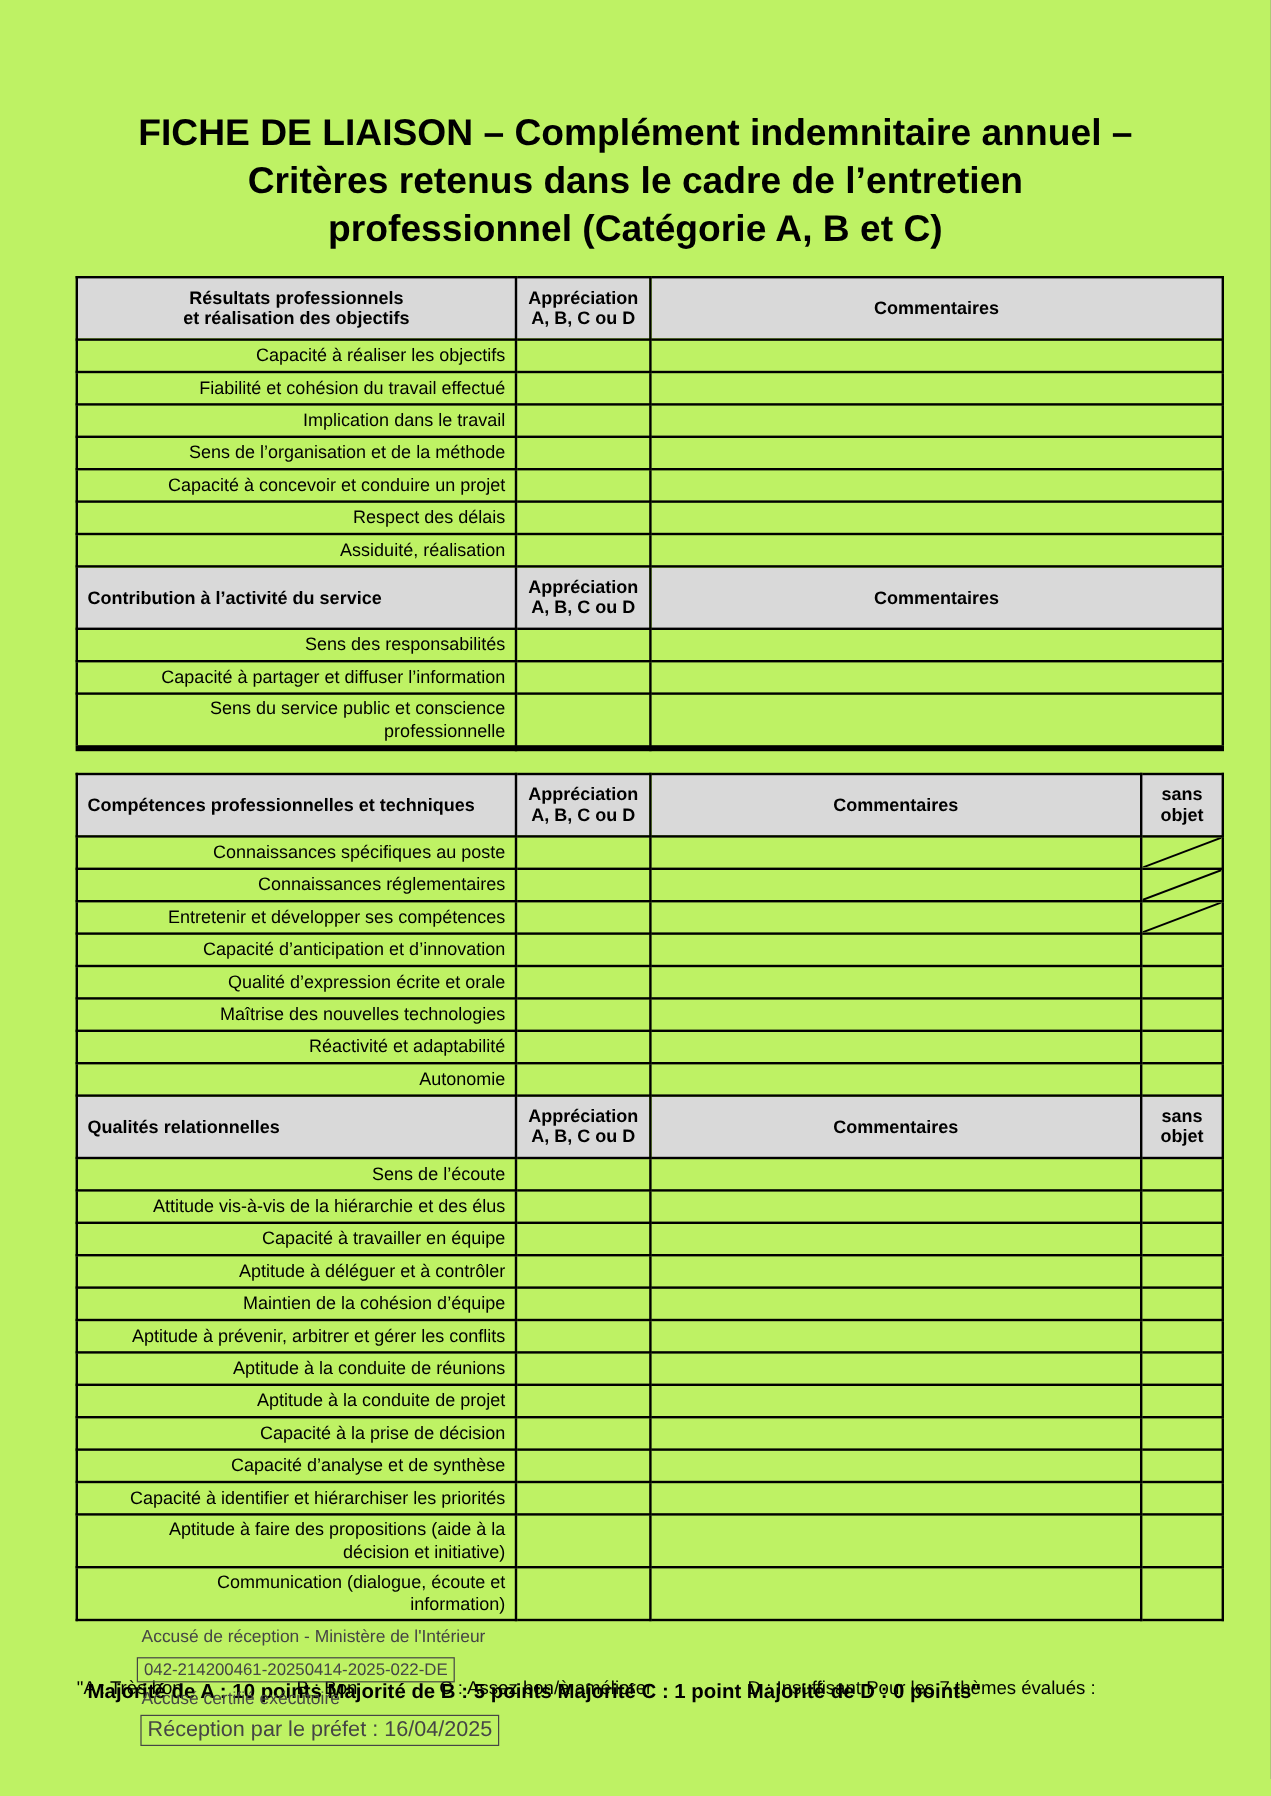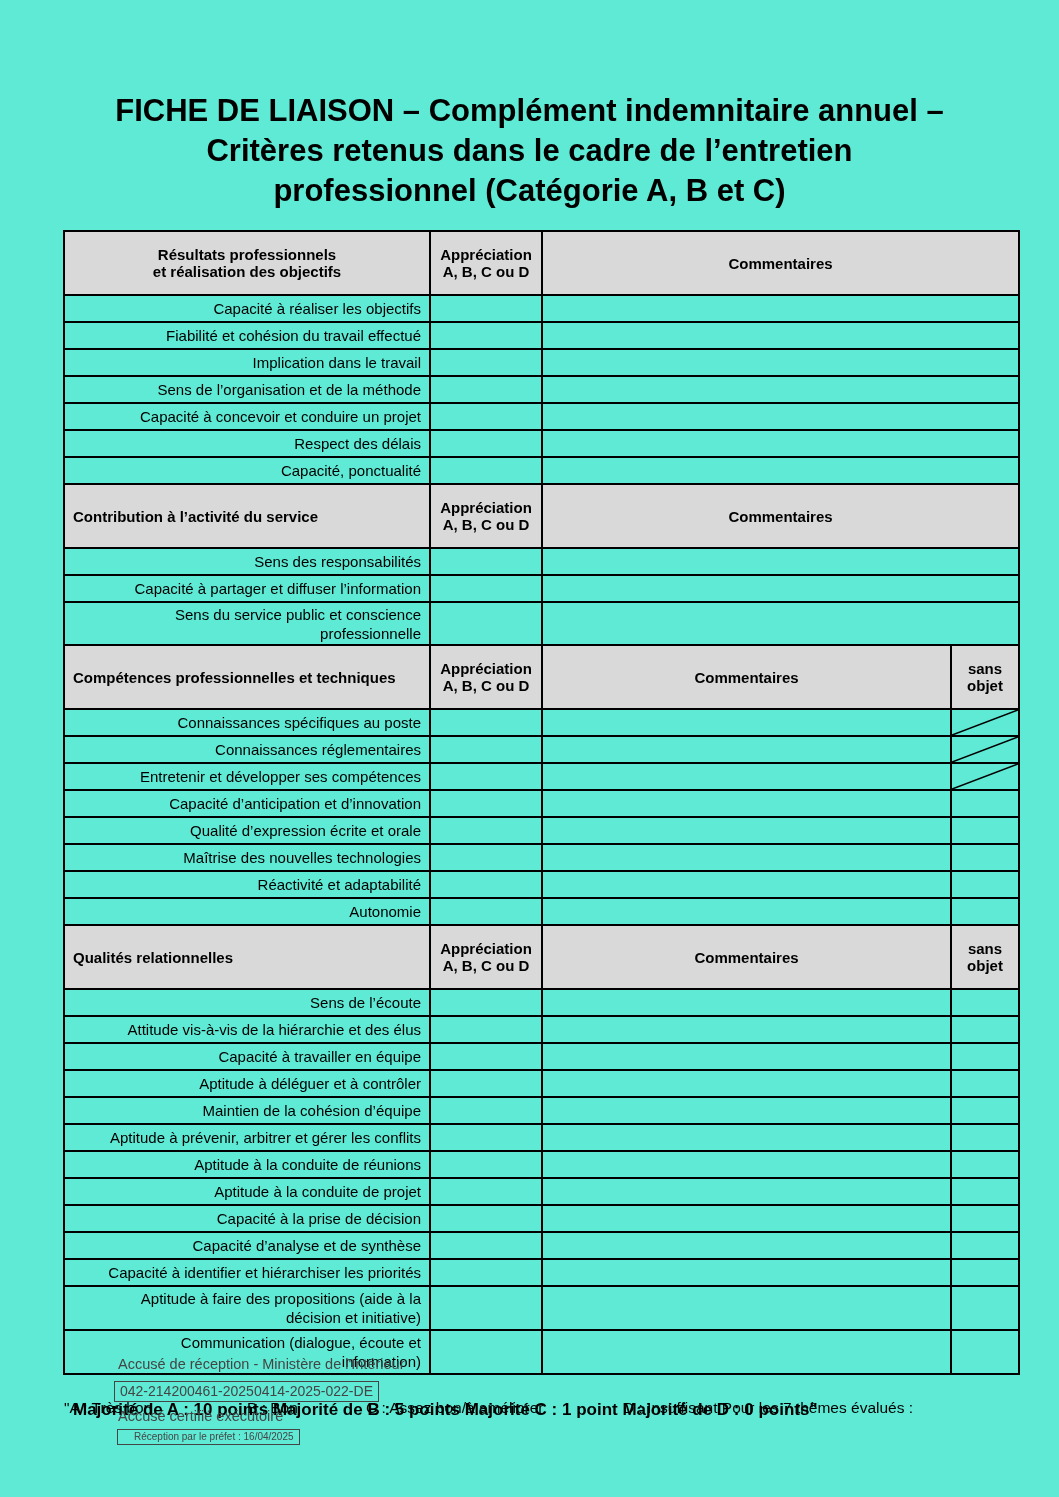--- a/index.html
+++ b/index.html
@@ -1,55 +1,55 @@
 <!DOCTYPE html>
 <html lang="fr"><head>
 <meta charset="utf-8">
 <style>
   html,body { margin:0; padding:0; background:#888; }
   .page {
     position:relative; width:1059px; height:1497px; margin:0 auto;
-    background:#5eead4; overflow:hidden;
+    background:#bef264; overflow:hidden;
     font-family:"Liberation Sans","DejaVu Sans",sans-serif; color:#000;
   }
   .title {
     position:absolute; top:70px; left:30px; right:30px;
     text-align:center; font-size:31px; font-weight:bold; line-height:40px;
     white-space:pre-line;
   }
   table.form-table {
     position:absolute; left:63px; width:955px;
     border-collapse:collapse; table-layout:fixed;
     border:2px solid #000;
   }
   #table1 { top:230px; border-bottom:5px solid #000; }
   #table2 { top:644px; }
   .form-table th, .form-table td {
     border:2px solid #000; padding:2px 8px; vertical-align:middle;
     font-size:15px; white-space:pre-line; overflow:hidden;
   }
-  tr.section-header { height:64px;margin-top:44px; }
+  tr.section-header { height:52px;margin-top:44px; }
   tr.section-header th { background:#d9d9d9; font-weight:bold; text-align:left; }
   tr.section-header th.center { text-align:center; }
   tr.data-row { height:27px;text-align:right; }
   td.label-cell { line-height:19px; }
   td.sans-cell { position:relative; padding:0; }
   td.sans-cell svg { position:absolute; top:0; left:0; width:100%; height:100%; display:block; }
   .footer-line1 { position:absolute; top:1399px; left:64px; width:960px; height:22px; font-size:15.5px; }
   .footer-line1 span { position:absolute; top:0; white-space:nowrap; }
   .legend-a { left:0; }
   .legend-b { left:183px;text-align:center; }
   .legend-c { left:302px; }
   .legend-d { left:559px; }
   .footer-line2 { position:absolute; top:1400px; left:73px; font-size:17px; white-space:nowrap;font-weight:bold; }
   .stamp { position:absolute; color:#454545; font-size:14.5px; z-index:5; white-space:nowrap; }
   .stamp-line1 { top:1356px; left:118px; }
   .stamp-ref   { top:1381px; left:114px; border:1.5px solid #454545; padding:1px 5px 2px 5px; font-size:14px; }
   .stamp-line3 { top:1408px; left:118px; }
-  .stamp-line4 { top:1429px; left:117px; border:1.5px solid #454545; padding:1px 5px 2px 16px; font-size:10px; }
+  .stamp-line4 { top:1429px; left:117px; border:1.5px solid #454545; padding:1px 5px 2px 5px; font-size:18px; }
 </style>
 </head>
 <body>
 
 <div class="page">
 
   <h1 class="title">FICHE DE LIAISON – Complément indemnitaire annuel –
 Critères retenus dans le cadre de l’entretien
 professionnel (Catégorie A, B et C)</h1>
 
@@ -91,21 +91,21 @@
           <td class="label-cell">Capacité à concevoir et conduire un projet</td>
           <td></td>
           <td></td>
         </tr>
         <tr class="data-row">
           <td class="label-cell">Respect des délais</td>
           <td></td>
           <td></td>
         </tr>
         <tr class="data-row">
-          <td class="label-cell">Capacité, ponctualité</td>
+          <td class="label-cell">Assiduité, réalisation</td>
           <td></td>
           <td></td>
         </tr>
         <tr class="section-header">
           <th>Contribution à l’activité du service</th>
           <th class="center">Appréciation
 A, B, C ou D</th>
           <th class="center">Commentaires</th>
         </tr>
         <tr class="data-row">

